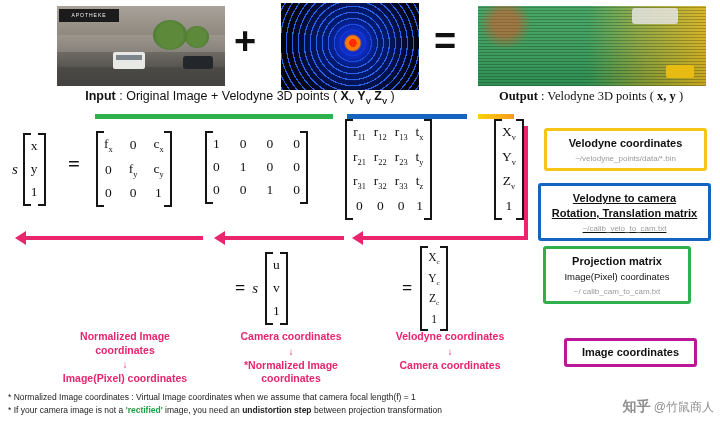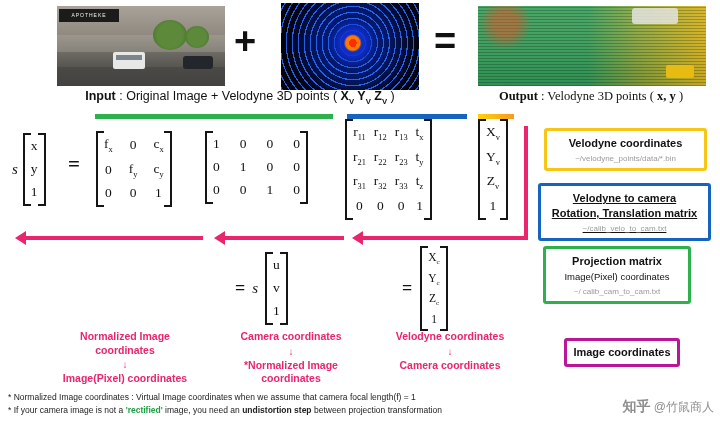--- a/index.html
+++ b/index.html
@@ -75,21 +75,21 @@
   .grid sub{font-size:.62em;}
   .g8{gap:2px 8px;} .g20{gap:2px 20px;}
   .small .grid{font-size:11.5px;line-height:1.45;}
 
   .eq-sv{left:12px;top:133px;}
   .eq-sign-main{position:absolute;left:68px;top:152px;font-size:21px;font-weight:bold;
     font-family:"Liberation Serif",serif;}
   .eq-k{left:96px;top:131px;}
   .eq-p{left:205px;top:131px;}
   .eq-r{left:345px;top:119px;}
-  .eq-v{left:478px;top:119px;}
+  .eq-v{left:494px;top:119px;}
 
   .eqsign2{font-size:18px;font-weight:bold;font-family:"Liberation Serif",serif;}
   .eq-uv{left:235px;top:252px;gap:7px;}
   .eq-cam{left:402px;top:246px;gap:8px;}
 
   
   .vline{position:absolute;left:524px;top:126px;width:4px;height:110px;background:var(--pink);}
   .parrow{position:absolute;top:236px;height:4px;background:var(--pink);}
   .parrow::before{content:'';position:absolute;left:-11px;top:-5.5px;
     border-right:11px solid var(--pink);
@@ -105,21 +105,21 @@
   .tl-arrow{font-size:10px;margin:1px 0;}
   .tc1{left:55px;top:330px;}
   .tc2{left:221px;top:330px;}
   .tc3{left:380px;top:330px;}
 
   
   .sbox{position:absolute;background:#fff;border-radius:3px;padding:5px 6px;text-align:center;}
   .ybox{left:544px;top:128px;width:163px;border:3px solid var(--yellow);}
   .bbox{left:538px;top:183px;width:173px;border:3px solid var(--blue);text-decoration:underline;}
   .gbox{left:543px;top:246px;width:148px;border:3px solid var(--green);}
-  .mbox{left:564px;top:338px;width:116px;border:3px solid var(--magenta);padding:4px 6px;}
+  .mbox{left:564px;top:338px;width:133px;border:3px solid var(--magenta);padding:4px 6px;}
   .sbox-title{font-weight:bold;font-size:11px;color:#111;white-space:pre-line;line-height:1.35;}
   .sbox-line{font-size:9.5px;color:#111;margin-top:2px;line-height:1.35;}
   .sbox-path{font-size:8px;color:#9b9b9b;margin-top:3px;}
 
   
   .footnotes{position:absolute;left:8px;top:391px;font-size:8.5px;color:#222;line-height:1.55;}
   .footnotes .hl{color:#1f9d44;font-weight:bold;}
   .watermark{position:absolute;right:6px;top:398px;color:#8e8e8e;font-size:12px;}
   .wm-brand{font-weight:bold;font-size:14px;}
 </style>

